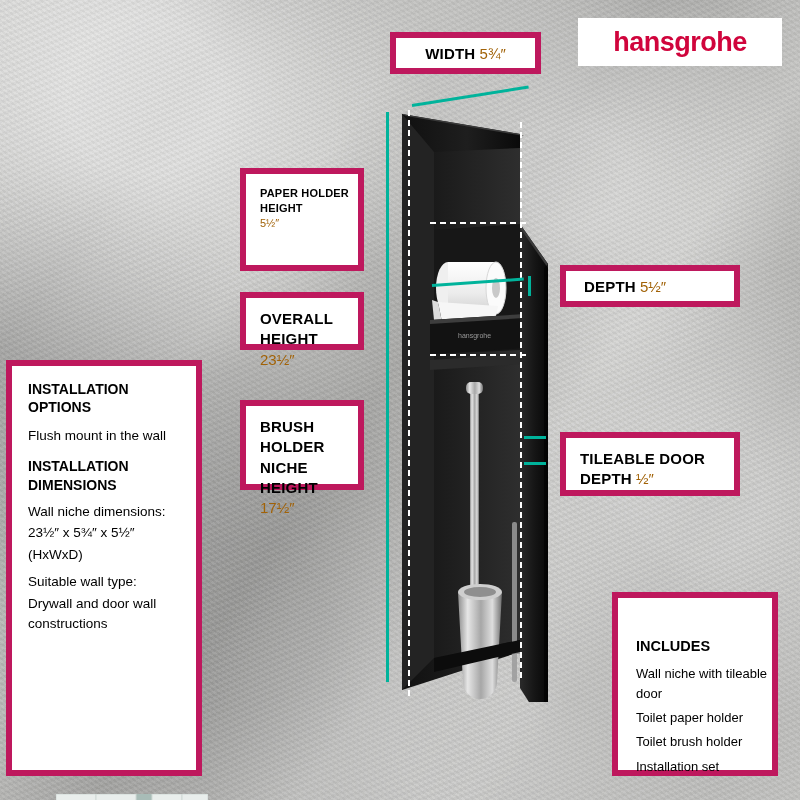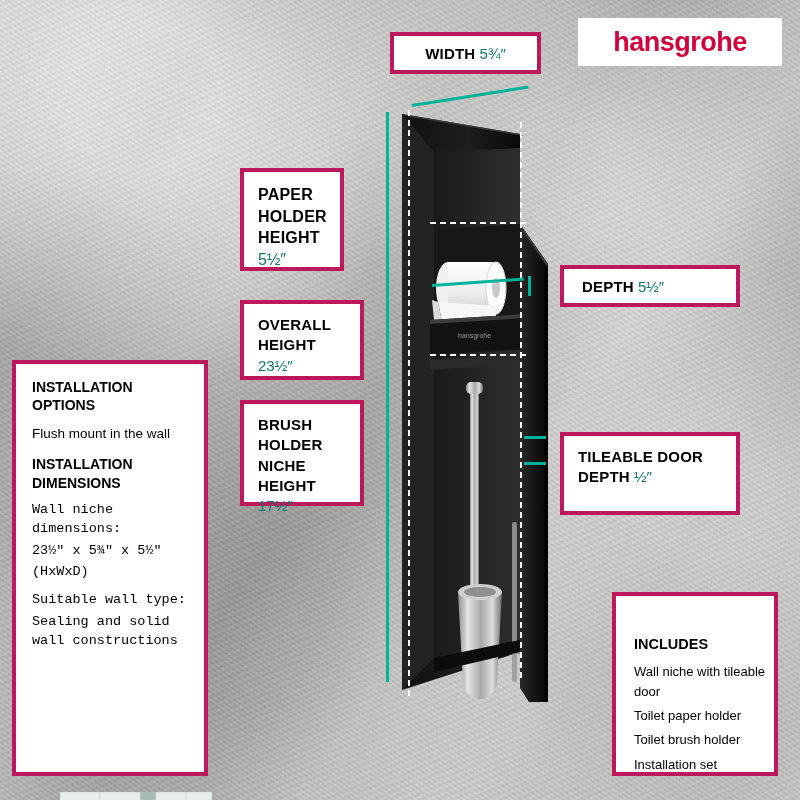--- a/index.html
+++ b/index.html
@@ -27,48 +27,48 @@
     content:"";position:absolute;inset:0;
     background:
       repeating-linear-gradient(36deg, rgba(255,255,255,.05) 0 2px, rgba(0,0,0,.035) 2px 4px),
       repeating-linear-gradient(-22deg, rgba(255,255,255,.04) 0 3px, rgba(0,0,0,.03) 3px 6px);
     opacity:.8;
   }
   
   .box{
     position:absolute;
     background:#ffffff;
-    border:4px solid #be185d;
+    border:6px solid #be185d;
     box-sizing:border-box;
   }
   .box .ttl{
     font-weight:bold;
     color:#000;
     letter-spacing:.2px;
     text-transform:uppercase;
   }
   .box .val{
     font-weight:normal;
-    color:#0f766e;
+    color:#a16207;
   }
   .inline .ttl,.inline .val{display:inline;}
   
   #box-width{left:390px;top:32px;width:151px;height:42px;display:flex;align-items:center;justify-content:center;font-size:15px;}
-  #box-paper{left:240px;top:168px;width:104px;height:103px;padding:12px 0 0 14px;font-size:16px;line-height:1.35;}
-  #box-overall{left:240px;top:300px;width:124px;height:80px;padding:11px 0 0 14px;font-size:15px;line-height:1.35;}
-  #box-brush{left:240px;top:400px;width:124px;height:106px;padding:11px 0 0 14px;font-size:15px;line-height:1.35;}
+  #box-paper{left:240px;top:168px;width:124px;height:103px;padding:12px 0 0 14px;font-size:11px;line-height:1.35;}
+  #box-overall{left:240px;top:292px;width:124px;height:58px;padding:11px 0 0 14px;font-size:15px;line-height:1.35;}
+  #box-brush{left:240px;top:400px;width:124px;height:90px;padding:11px 0 0 14px;font-size:15px;line-height:1.35;}
   #box-depth{left:560px;top:265px;width:180px;height:42px;display:flex;align-items:center;padding-left:18px;font-size:15px;text-align:right;}
-  #box-tile{left:560px;top:432px;width:180px;height:83px;padding:11px 0 0 14px;font-size:15px;line-height:1.35;}
-  #box-install{left:12px;top:360px;width:196px;height:416px;padding:14px 16px 0 16px;font-size:13.5px;}
+  #box-tile{left:560px;top:432px;width:180px;height:64px;padding:11px 0 0 14px;font-size:15px;line-height:1.35;}
+  #box-install{left:6px;top:360px;width:196px;height:416px;padding:14px 16px 0 16px;font-size:13.5px;}
   #box-includes{left:612px;top:592px;width:166px;height:184px;padding:14px 0 0 18px;font-size:13px;}
 
   #box-install .h{font-weight:bold;font-size:14px;line-height:1.3;text-transform:uppercase;}
   #box-install .cap{font-size:13.5px;margin-top:12px;}
   #box-install .h2{font-weight:bold;font-size:14px;line-height:1.3;margin-top:14px;text-transform:uppercase;}
-  #box-install p{margin:8px 0 0 0;line-height:1.45;font-family:Liberation Mono, monospace;}
+  #box-install p{margin:8px 0 0 0;line-height:1.45;}
   #box-includes .h{font-weight:bold;font-size:14.5px;text-transform:uppercase;margin-top:26px;}
   #box-includes ul{list-style:none;margin:10px 0 0 0;padding:0;line-height:1.55;}
   #box-includes li{margin-bottom:4px;font-size:13px;}
 
   
   #logo{
     position:absolute;left:578px;top:18px;width:204px;height:48px;
     background:#ffffff;display:flex;align-items:center;justify-content:center;
   }
   #logo .txt{font-size:27px;font-weight:bold;color:#d0043c;letter-spacing:-.5px;}
@@ -244,21 +244,21 @@
       <polygon points="68,64 76,60 76,68" fill="#3b3b3b"></polygon>
     </svg>
   </div>
 
   <div class="cap">Flush mount in the wall</div>
   <div class="h2">INSTALLATION DIMENSIONS</div>
   <p>Wall niche dimensions:</p>
   <p style="margin-top:2px">23½″ x 5¾″ x 5½″</p>
   <p style="margin-top:2px">(HxWxD)</p>
   <p>Suitable wall type:</p>
-  <p style="margin-top:2px">Sealing and solid wall constructions</p>
+  <p style="margin-top:2px">Drywall and door wall constructions</p>
 </div>
 
 <div class="box" id="box-includes">
   <div class="h">INCLUDES</div>
   <ul>
     <li>Wall niche with tileable door</li>
     <li>Toilet paper holder</li>
     <li>Toilet brush holder</li>
     <li>Installation set</li>
   </ul>

